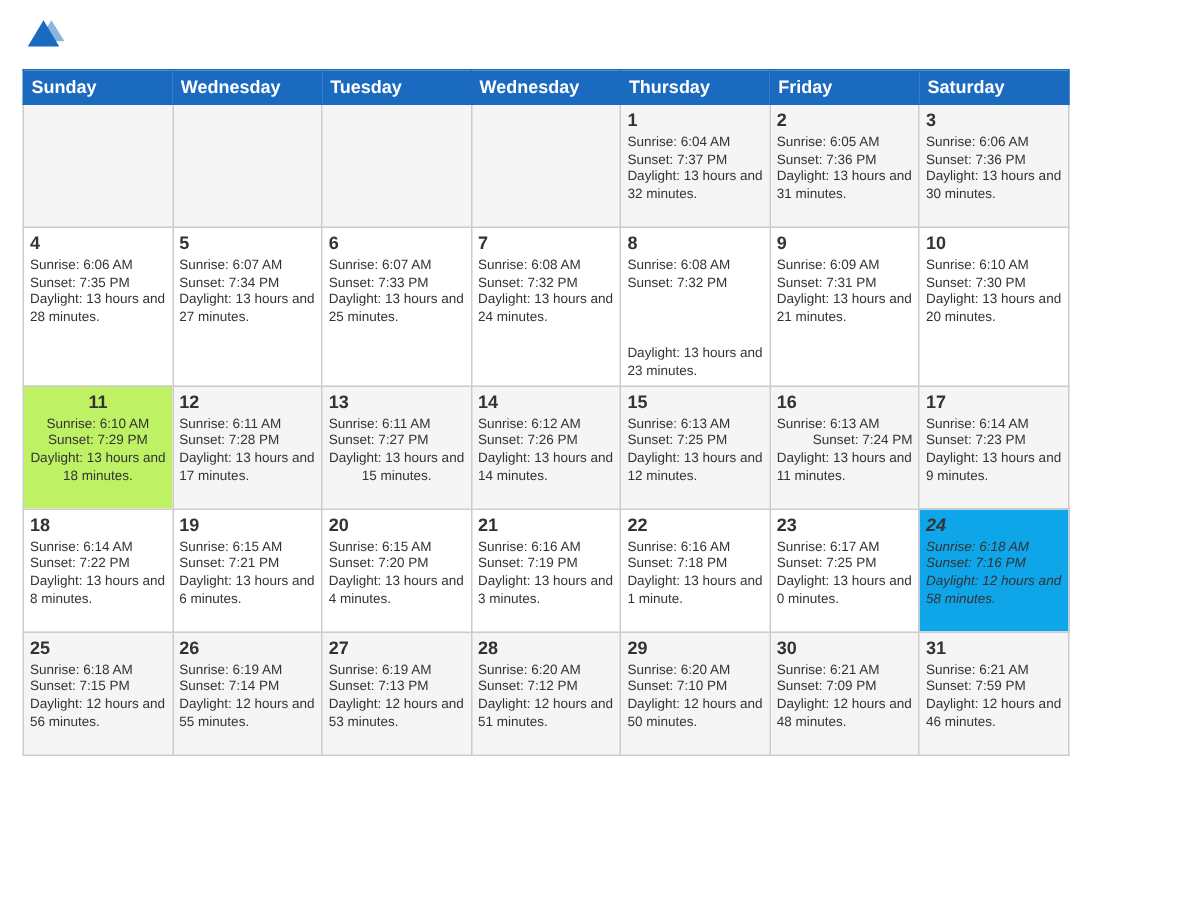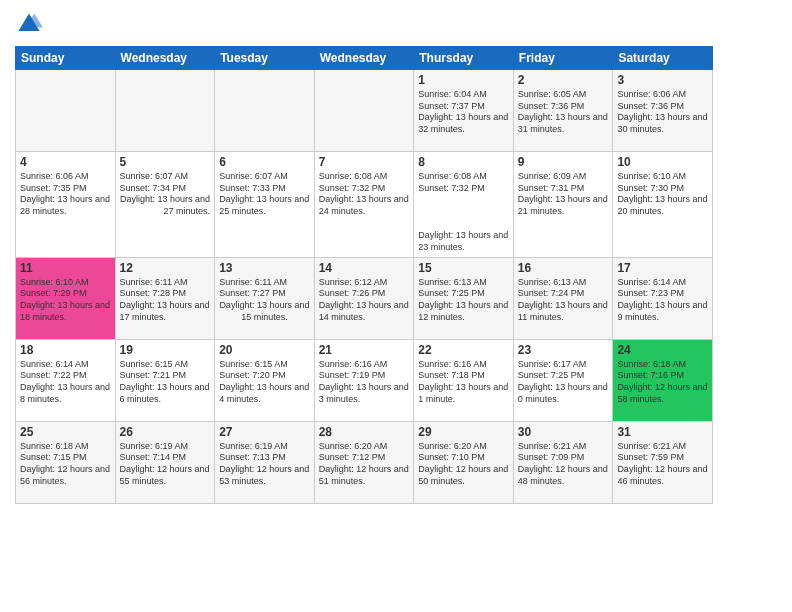--- a/index.html
+++ b/index.html
@@ -147,21 +147,21 @@
           <td style="background: rgb(255, 255, 255);">
             <span class="day-num">4</span>
             <div style="font-size: 9px; line-height: 1.3;">Sunrise: 6:06 AM</div>
             <div style="font-size: 9px; line-height: 1.3;">Sunset: 7:35 PM</div>
             <div style="font-size: 9px; line-height: 1.3;">Daylight: 13 hours and 28 minutes.</div>
           </td>
           <td style="background: rgb(255, 255, 255);">
             <span class="day-num">5</span>
             <div style="font-size: 9px; line-height: 1.3;">Sunrise: 6:07 AM</div>
             <div style="font-size: 9px; line-height: 1.3;">Sunset: 7:34 PM</div>
-            <div style="font-size: 9px; line-height: 1.3; text-align: right;">Daylight: 13 hours and 27 minutes.</div>
+            <div style="font-size: 9px; line-height: 1.3;">Daylight: 13 hours and 27 minutes.</div>
           </td>
           <td style="background: rgb(255, 255, 255);">
             <span class="day-num">6</span>
             <div style="font-size: 9px; line-height: 1.3;">Sunrise: 6:07 AM</div>
             <div style="font-size: 9px; line-height: 1.3;">Sunset: 7:33 PM</div>
             <div style="font-size: 9px; line-height: 1.3;">Daylight: 13 hours and 25 minutes.</div>
           </td>
           <td style="background: rgb(255, 255, 255);">
             <span class="day-num">7</span>
             <div style="font-size: 9px; line-height: 1.3;">Sunrise: 6:08 AM</div>
@@ -181,21 +181,21 @@
             <div style="font-size: 9px; line-height: 1.3;">Daylight: 13 hours and 21 minutes.</div>
           </td>
           <td style="background: rgb(255, 255, 255);">
             <span class="day-num">10</span>
             <div style="font-size: 9px; line-height: 1.3;">Sunrise: 6:10 AM</div>
             <div style="font-size: 9px; line-height: 1.3;">Sunset: 7:30 PM</div>
             <div style="font-size: 9px; line-height: 1.3;">Daylight: 13 hours and 20 minutes.</div>
           </td>
         </tr>
         <tr>
-          <td style="background: #ec4899;">
+          <td style="background: #bef264; text-align: center;">
             <span class="day-num">11</span>
             <div style="font-size: 9px; line-height: 1.3;">Sunrise: 6:10 AM</div>
             <div style="font-size: 9px; line-height: 1.3;">Sunset: 7:29 PM</div>
             <div style="font-size: 9px; line-height: 1.3;">Daylight: 13 hours and 18 minutes.</div>
           </td>
           <td style="background: rgb(245, 245, 245);">
             <span class="day-num">12</span>
             <div style="font-size: 9px; line-height: 1.3;">Sunrise: 6:11 AM</div>
             <div style="font-size: 9px; line-height: 1.3;">Sunset: 7:28 PM</div>
             <div style="font-size: 9px; line-height: 1.3;">Daylight: 13 hours and 17 minutes.</div>
@@ -214,21 +214,21 @@
           </td>
           <td style="background: rgb(245, 245, 245);">
             <span class="day-num">15</span>
             <div style="font-size: 9px; line-height: 1.3;">Sunrise: 6:13 AM</div>
             <div style="font-size: 9px; line-height: 1.3;">Sunset: 7:25 PM</div>
             <div style="font-size: 9px; line-height: 1.3;">Daylight: 13 hours and 12 minutes.</div>
           </td>
           <td style="background: rgb(245, 245, 245);">
             <span class="day-num">16</span>
             <div style="font-size: 9px; line-height: 1.3;">Sunrise: 6:13 AM</div>
-            <div style="font-size: 9px; line-height: 1.3;">Sunset: 7:24 PM</div>
+            <div style="font-size: 9px; line-height: 1.3; text-align: right;">Sunset: 7:24 PM</div>
             <div style="font-size: 9px; line-height: 1.3;">Daylight: 13 hours and 11 minutes.</div>
           </td>
           <td style="background: rgb(245, 245, 245);">
             <span class="day-num">17</span>
             <div style="font-size: 9px; line-height: 1.3;">Sunrise: 6:14 AM</div>
             <div style="font-size: 9px; line-height: 1.3;">Sunset: 7:23 PM</div>
             <div style="font-size: 9px; line-height: 1.3;">Daylight: 13 hours and 9 minutes.</div>
           </td>
         </tr>
         <tr>
@@ -261,21 +261,21 @@
             <div style="font-size: 9px; line-height: 1.3;">Sunrise: 6:16 AM</div>
             <div style="font-size: 9px; line-height: 1.3;">Sunset: 7:18 PM</div>
             <div style="font-size: 9px; line-height: 1.3;">Daylight: 13 hours and 1 minute.</div>
           </td>
           <td style="background: rgb(255, 255, 255);">
             <span class="day-num">23</span>
             <div style="font-size: 9px; line-height: 1.3;">Sunrise: 6:17 AM</div>
             <div style="font-size: 9px; line-height: 1.3;">Sunset: 7:25 PM</div>
             <div style="font-size: 9px; line-height: 1.3;">Daylight: 13 hours and 0 minutes.</div>
           </td>
-          <td style="background: #22c55e;">
+          <td style="background: #0ea5e9; font-style: italic;">
             <span class="day-num">24</span>
             <div style="font-size: 9px; line-height: 1.3;">Sunrise: 6:18 AM</div>
             <div style="font-size: 9px; line-height: 1.3;">Sunset: 7:16 PM</div>
             <div style="font-size: 9px; line-height: 1.3;">Daylight: 12 hours and 58 minutes.</div>
           </td>
         </tr>
         <tr>
           <td style="background: rgb(245, 245, 245);">
             <span class="day-num">25</span>
             <div style="font-size: 9px; line-height: 1.3;">Sunrise: 6:18 AM</div>

